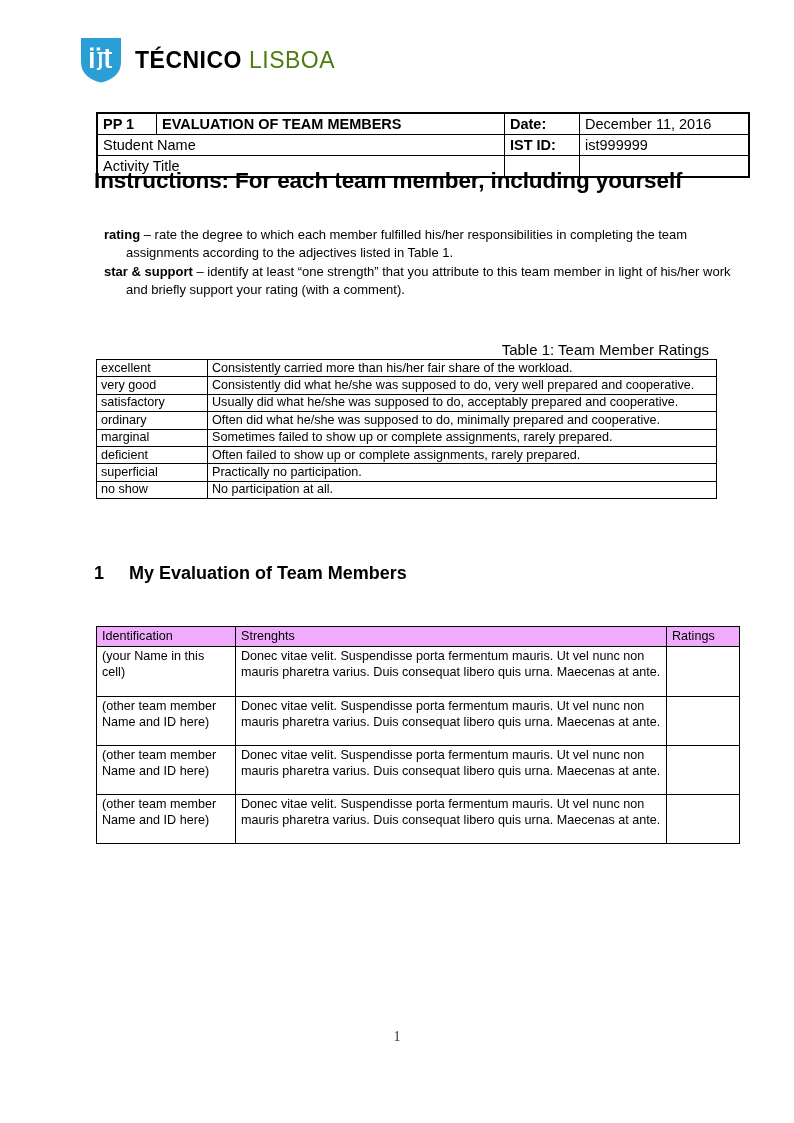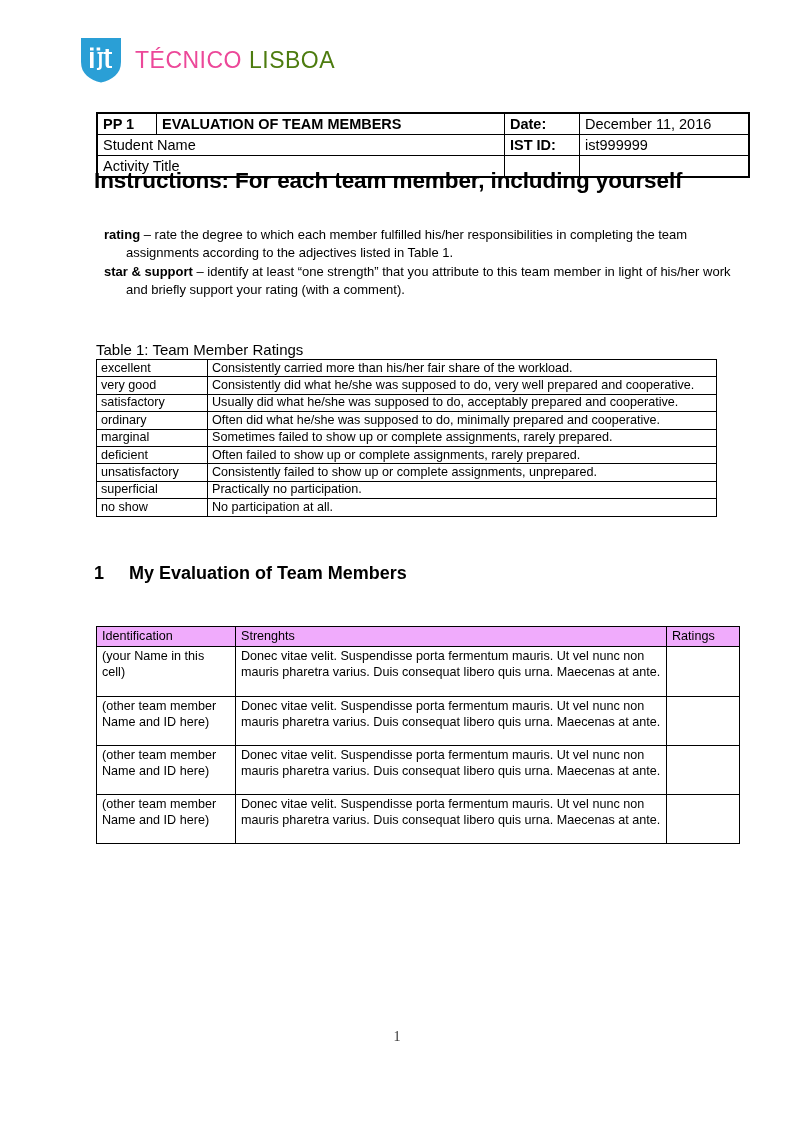--- a/index.html
+++ b/index.html
@@ -36,22 +36,22 @@
     display: block;
   }
   .wordmark {
     display: flex;
     align-items: baseline;
     gap: 7px;
     font-size: 23px;
     letter-spacing: 0.5px;
   }
   .wm-tecnico {
-    font-weight: normal;
-    color: #ec4899;
+    font-weight: bold;
+    color: #000000;
   }
   .wm-lisboa {
     font-weight: normal;
     color: #4d7c0f;
   }
 
   
   .hdr-table {
     position: absolute;
     left: 96px;
@@ -100,21 +100,21 @@
   .instr b { font-weight: bold; }
   .instr-1 { top: 226px; }
   .instr-2 { top: 263px; }
 
   
   .t1-caption {
     position: absolute;
     left: 96px;
     top: 341px;
     width: 613px;
-    text-align: left;
+    text-align: right;
     font-size: 15px;
   }
 
   
   .t1 {
     position: absolute;
     left: 96px;
     top: 359px;
     width: 621px;
     border-collapse: collapse;
@@ -259,24 +259,20 @@
         </tr>
         <tr>
           <td class="t1-term">marginal</td>
           <td>Sometimes failed to show up or complete assignments, rarely prepared.</td>
         </tr>
         <tr>
           <td class="t1-term">deficient</td>
           <td>Often failed to show up or complete assignments, rarely prepared.</td>
         </tr>
         <tr>
-          <td class="t1-term">unsatisfactory</td>
-          <td>Consistently failed to show up or complete assignments, unprepared.</td>
-        </tr>
-        <tr>
           <td class="t1-term">superficial</td>
           <td>Practically no participation.</td>
         </tr>
         <tr>
           <td class="t1-term">no show</td>
           <td>No participation at all.</td>
         </tr>
       </tbody>
   </table>
 

